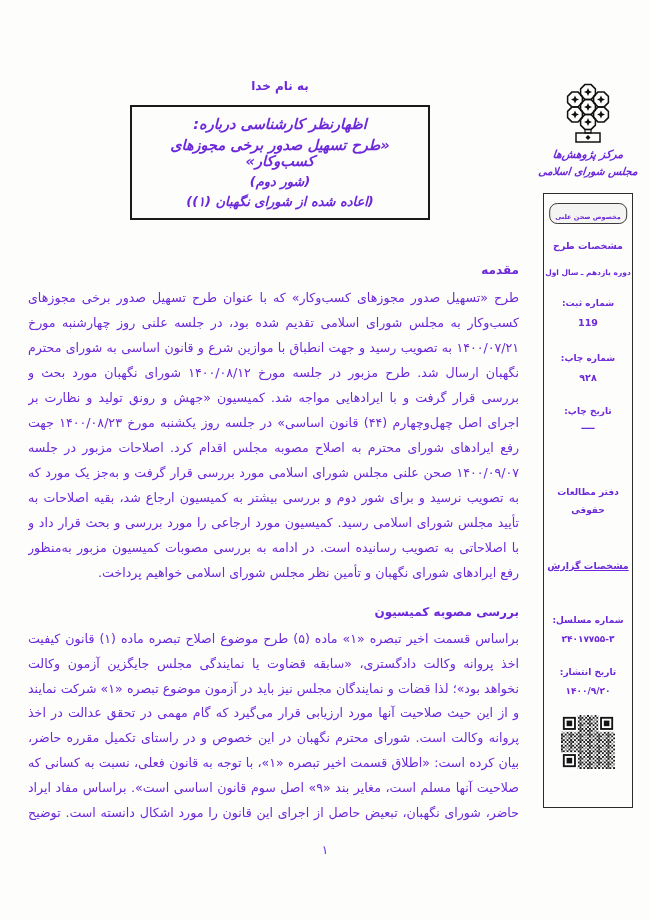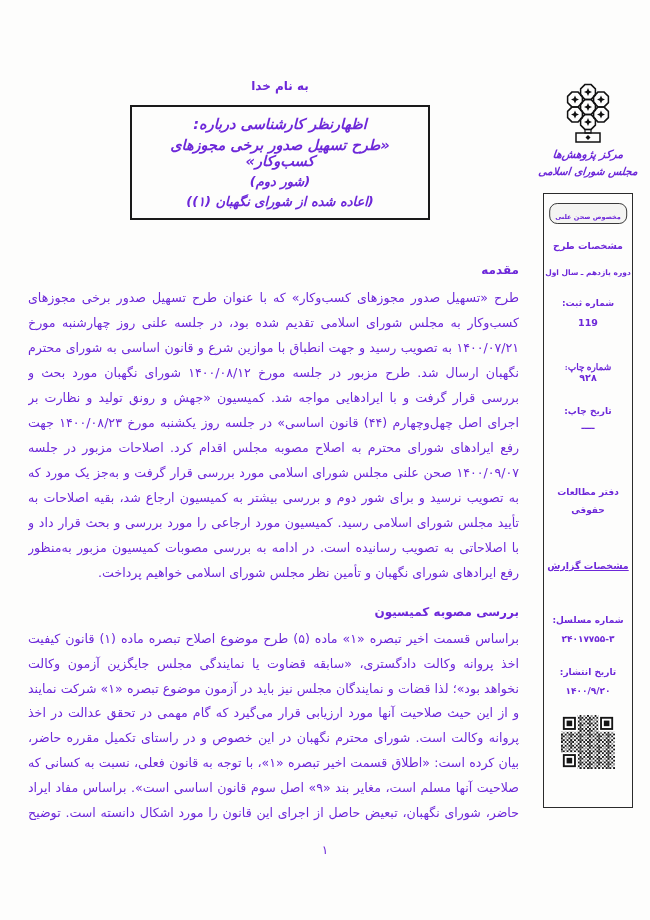--- a/index.html
+++ b/index.html
@@ -53,21 +53,21 @@
     font-size:6.5px;font-weight:bold;white-space:nowrap;background:#f4f4f2;
   }
   .mb-item{position:absolute;left:0;width:100%;text-align:center;font-weight:bold;}
   .fs95{font-size:9.5px;}
   .fs9{font-size:9px;}
   .fs75{font-size:7.5px;}
   .t-plan{top:46px;}
   .t-period{top:74px;}
   .t-reg-l{top:104px;}
   .t-reg-v{top:123px;}
-  .t-prn-l{top:168px;font-family:Liberation Serif, serif;}
+  .t-prn-l{top:159px;}
   .t-prn-v{top:178px;}
   .t-pdt-l{top:212px;}
   .t-pdt-v{top:226px;}
   .t-off1{top:293px;}
   .t-off2{top:311px;}
   .t-rep{top:366px;text-decoration:underline;}
   .t-ser-l{top:421px;}
   .t-ser-v{top:440px;}
   .t-pub-l{top:473px;}
   .t-pub-v{top:492px;}

